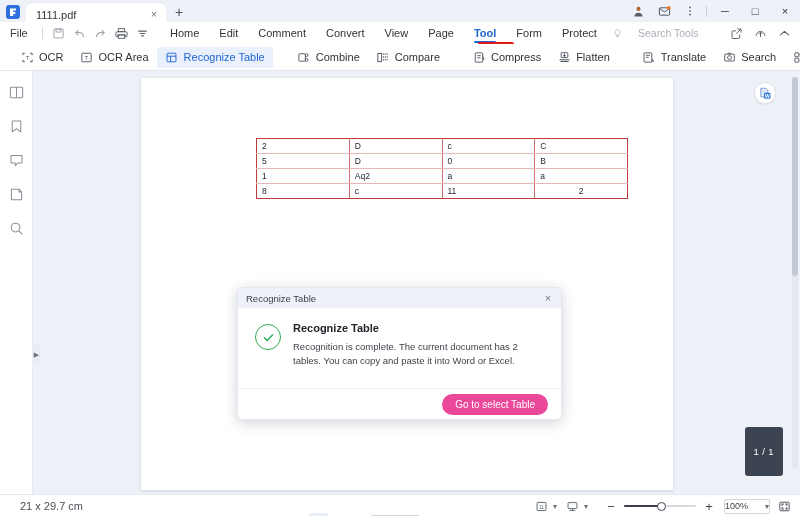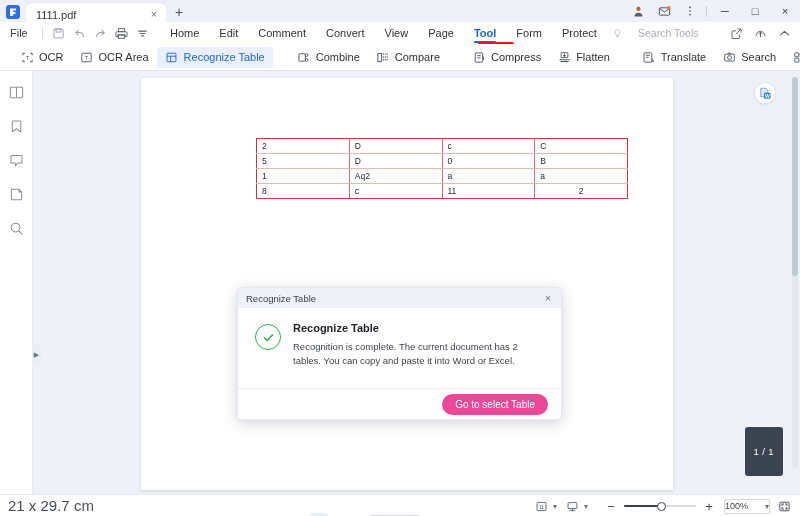--- a/index.html
+++ b/index.html
@@ -141,21 +141,21 @@
   }
   .btn-primary{
     background:#ec4899;color:#fff;font-size:10px;border-radius:11px;padding:5px 13px;white-space:nowrap;
   }
 
   
   .statusbar{
     height:22px;background:#fff;border-top:1px solid #e5e8ee;display:flex;align-items:center;
     position:relative;flex:0 0 22px;
   }
-  .dims{font-size:15px;color:#4a4f56;padding-left:8px;}
+  .dims{font-size:11px;color:#4a4f56;padding-left:20px;}
   .sb-center{position:absolute;left:290px;top:16px;height:22px;display:flex;align-items:center;gap:0;}
   .sb-ic{width:19px;height:18px;display:flex;align-items:center;justify-content:center;color:#5a6069;}
   .sb-ic.dim{color:#b9bfc7;}
   .sb-ic.act{background:#e8eefb;border-radius:3px;color:#3a4049;}
   .pagenum{
     width:50px;height:15px;border:1px solid #d2d7df;border-radius:2px;display:flex;align-items:center;
     justify-content:center;font-size:9px;color:#3c4249;margin:0 4px;
   }
   .sb-right{position:absolute;right:6px;top:0;height:22px;display:flex;align-items:center;gap:0;}
   .chev{font-size:8px;color:#6d737b;margin-left:2px;}

